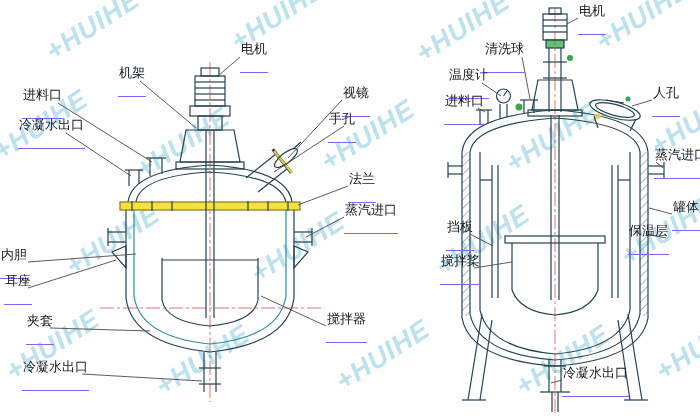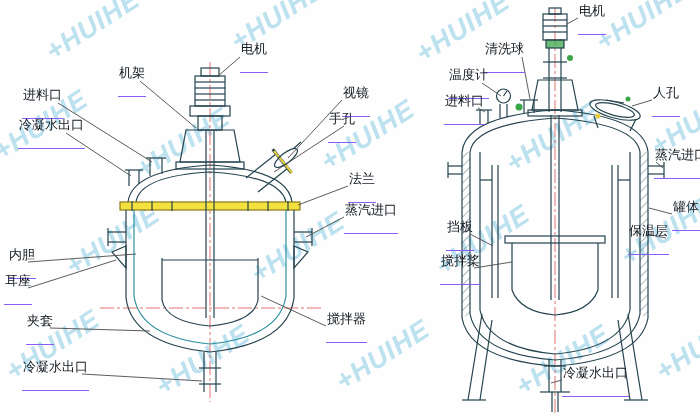--- a/index.html
+++ b/index.html
@@ -242,21 +242,21 @@
   </svg>
 
   <div class="lbl" style="left:240px;top:42px">电机</div>
   <div class="lbl" style="left:118px;top:66px">机架</div>
   <div class="lbl" style="left:22px;top:88px">进料口</div>
   <div class="lbl" style="left:18px;top:118px">冷凝水出口</div>
   <div class="lbl" style="left:342px;top:86px">视镜</div>
   <div class="lbl" style="left:328px;top:112px">手孔</div>
   <div class="lbl" style="left:348px;top:172px">法兰</div>
   <div class="lbl" style="left:344px;top:203px">蒸汽进口</div>
-  <div class="lbl" style="left:8px;top:248px">内胆</div>
+  <div class="lbl" style="left:0;top:248px">内胆</div>
   <div class="lbl" style="left:4px;top:274px">耳座</div>
   <div class="lbl" style="left:26px;top:314px">夹套</div>
   <div class="lbl" style="left:22px;top:360px">冷凝水出口</div>
   <div class="lbl" style="left:326px;top:312px">搅拌器</div>
 
   <div class="lbl" style="left:578px;top:4px">电机</div>
   <div class="lbl" style="left:484px;top:42px">清洗球</div>
   <div class="lbl" style="left:448px;top:68px">温度计</div>
   <div class="lbl" style="left:444px;top:94px">进料口</div>
   <div class="lbl" style="left:652px;top:86px">人孔</div>

